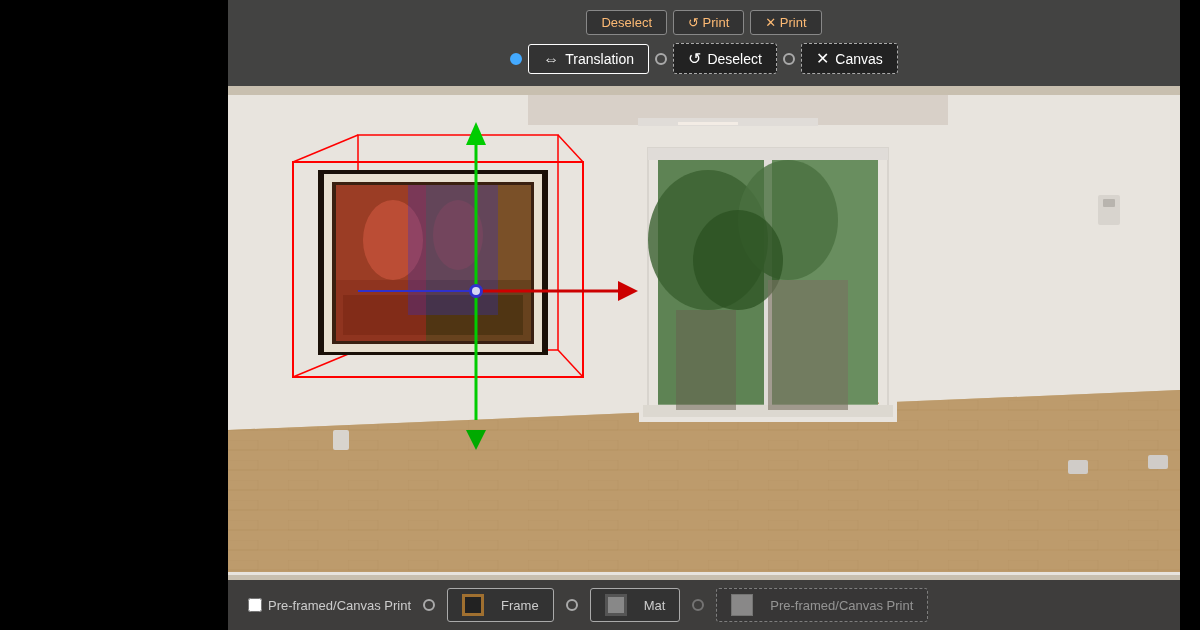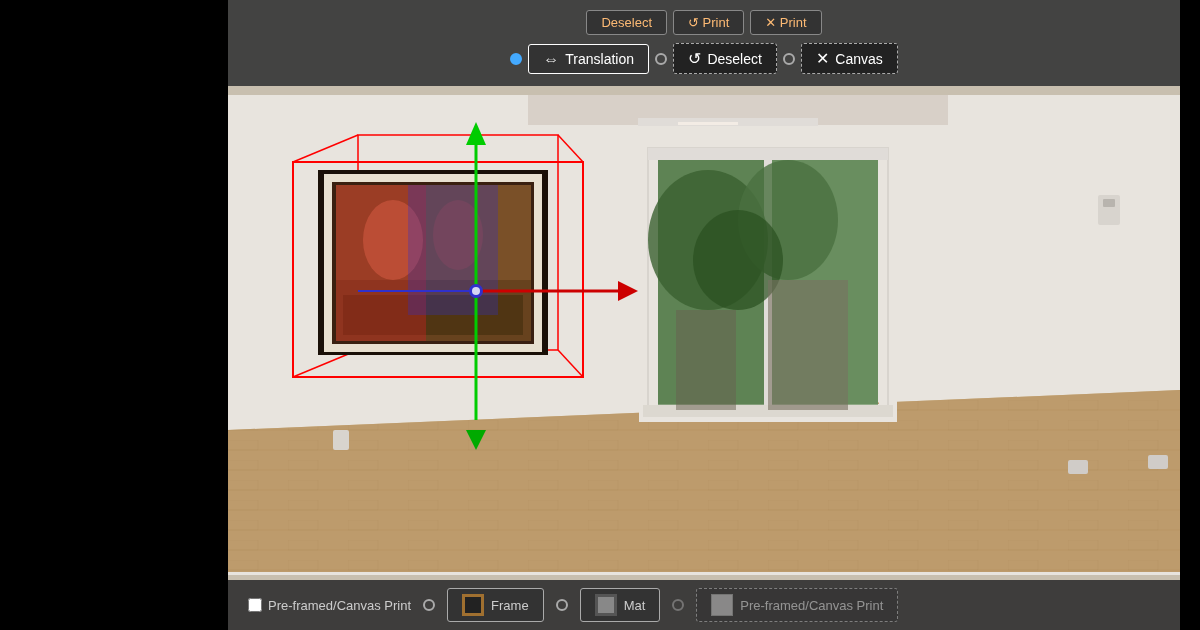--- a/index.html
+++ b/index.html
@@ -144,21 +144,21 @@
     .bottom-option-btn {
       background: #333;
       color: #ccc;
       border: 1.5px dashed #aaa;
       border-radius: 3px;
       padding: 5px 14px;
       font-size: 13px;
       cursor: pointer;
       display: flex;
       align-items: center;
-      gap: 7px;
+      gap: 17px;
     }
 
     .bottom-option-btn.active {
       border-style: solid;
       border-color: #aaa;
     }
 
     .frame-icon {
       width: 22px;
       height: 22px;

